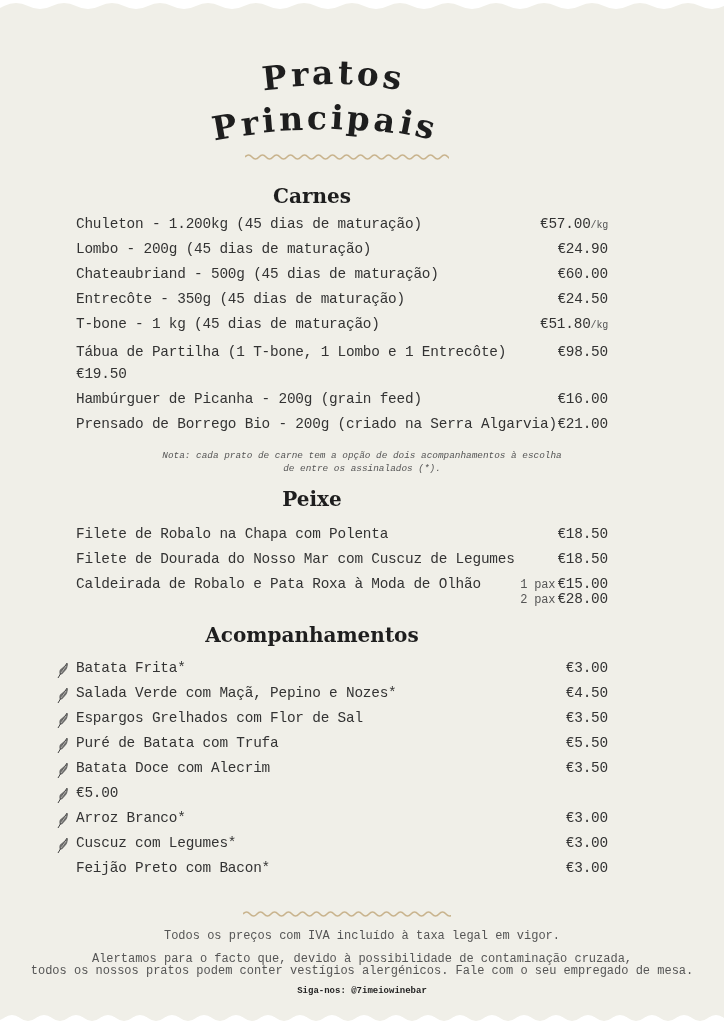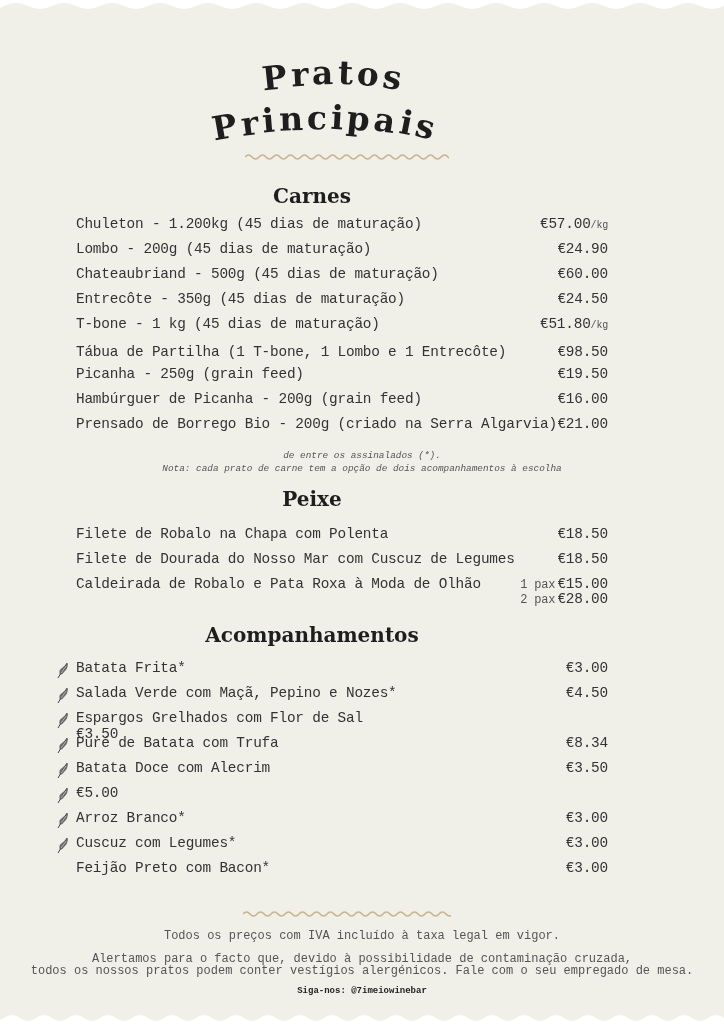--- a/index.html
+++ b/index.html
@@ -92,35 +92,34 @@
       </div>
       <div class="row" style="top: 316px;">
         <span class="name">T-bone - 1 kg (45 dias de maturação)</span>
         <span class="price"><span>€51.80</span><span class="unit">/kg</span></span>
       </div>
       <div class="row" style="top: 344px;">
         <span class="name">Tábua de Partilha (1 T-bone, 1 Lombo e 1 Entrecôte)</span>
         <span class="price"><span>€98.50</span></span>
       </div>
       <div class="row" style="top: 366px;">
-        <span class="name">Picanha - 250g (grain feed)</span>
         <span class="price"><span>€19.50</span></span>
       </div>
       <div class="row" style="top: 391px;">
         <span class="name">Hambúrguer de Picanha - 200g (grain feed)</span>
         <span class="price"><span>€16.00</span></span>
       </div>
       <div class="row" style="top: 416px;">
         <span class="name">Prensado de Borrego Bio - 200g (criado na Serra Algarvia)</span>
         <span class="price"><span>€21.00</span></span>
       </div>
     </div>
   <div class="note" style="top:449px;">
+    <div>Nota: cada prato de carne tem a opção de dois acompanhamentos à escolha</div>
     <div>de entre os assinalados (*).</div>
-    <div>Nota: cada prato de carne tem a opção de dois acompanhamentos à escolha</div>
   </div>
 
   <div class="section-title" style="top:487px;">Peixe</div>
   <div id="peixe-list">
       <div class="row" style="top: 526px;">
         <span class="name">Filete de Robalo na Chapa com Polenta</span>
         <span class="price"><span>€18.50</span></span>
       </div>
       <div class="row" style="top: 551px;">
         <span class="name">Filete de Dourada do Nosso Mar com Cuscuz de Legumes</span>
@@ -153,32 +152,32 @@
       </svg>
       <div class="row" style="top: 685px;">
         <span class="name">Salada Verde com Maçã, Pepino e Nozes*</span>
         <span class="price"><span>€4.50</span></span>
       </div>
       <svg class="leaf" viewBox="0 0 14 18" style="top: 711px;">
         <path d="M2,17 L11,2" stroke="#444" stroke-width="1" fill="none"></path>
         <path d="M4,14 Q2,9 6,7 Q9,4 12,2 Q12,7 9,10 Q7,13 4,14 Z" fill="#555" opacity="0.85"></path>
         <path d="M5,12 L10,5" stroke="#f0efe8" stroke-width="0.6"></path>
       </svg>
-      <div class="row" style="top: 710px; flex-direction: column;">
+      <div class="row" style="top: 710px;">
         <span class="name">Espargos Grelhados com Flor de Sal</span>
         <span class="price"><span>€3.50</span></span>
       </div>
       <svg class="leaf" viewBox="0 0 14 18" style="top: 736px;">
         <path d="M2,17 L11,2" stroke="#444" stroke-width="1" fill="none"></path>
         <path d="M4,14 Q2,9 6,7 Q9,4 12,2 Q12,7 9,10 Q7,13 4,14 Z" fill="#555" opacity="0.85"></path>
         <path d="M5,12 L10,5" stroke="#f0efe8" stroke-width="0.6"></path>
       </svg>
       <div class="row" style="top: 735px;">
         <span class="name">Puré de Batata com Trufa</span>
-        <span class="price"><span>€8.34</span></span>
+        <span class="price"><span>€5.50</span></span>
       </div>
       <svg class="leaf" viewBox="0 0 14 18" style="top: 761px;">
         <path d="M2,17 L11,2" stroke="#444" stroke-width="1" fill="none"></path>
         <path d="M4,14 Q2,9 6,7 Q9,4 12,2 Q12,7 9,10 Q7,13 4,14 Z" fill="#555" opacity="0.85"></path>
         <path d="M5,12 L10,5" stroke="#f0efe8" stroke-width="0.6"></path>
       </svg>
       <div class="row" style="top: 760px;">
         <span class="name">Batata Doce com Alecrim</span>
         <span class="price"><span>€3.50</span></span>
       </div>

